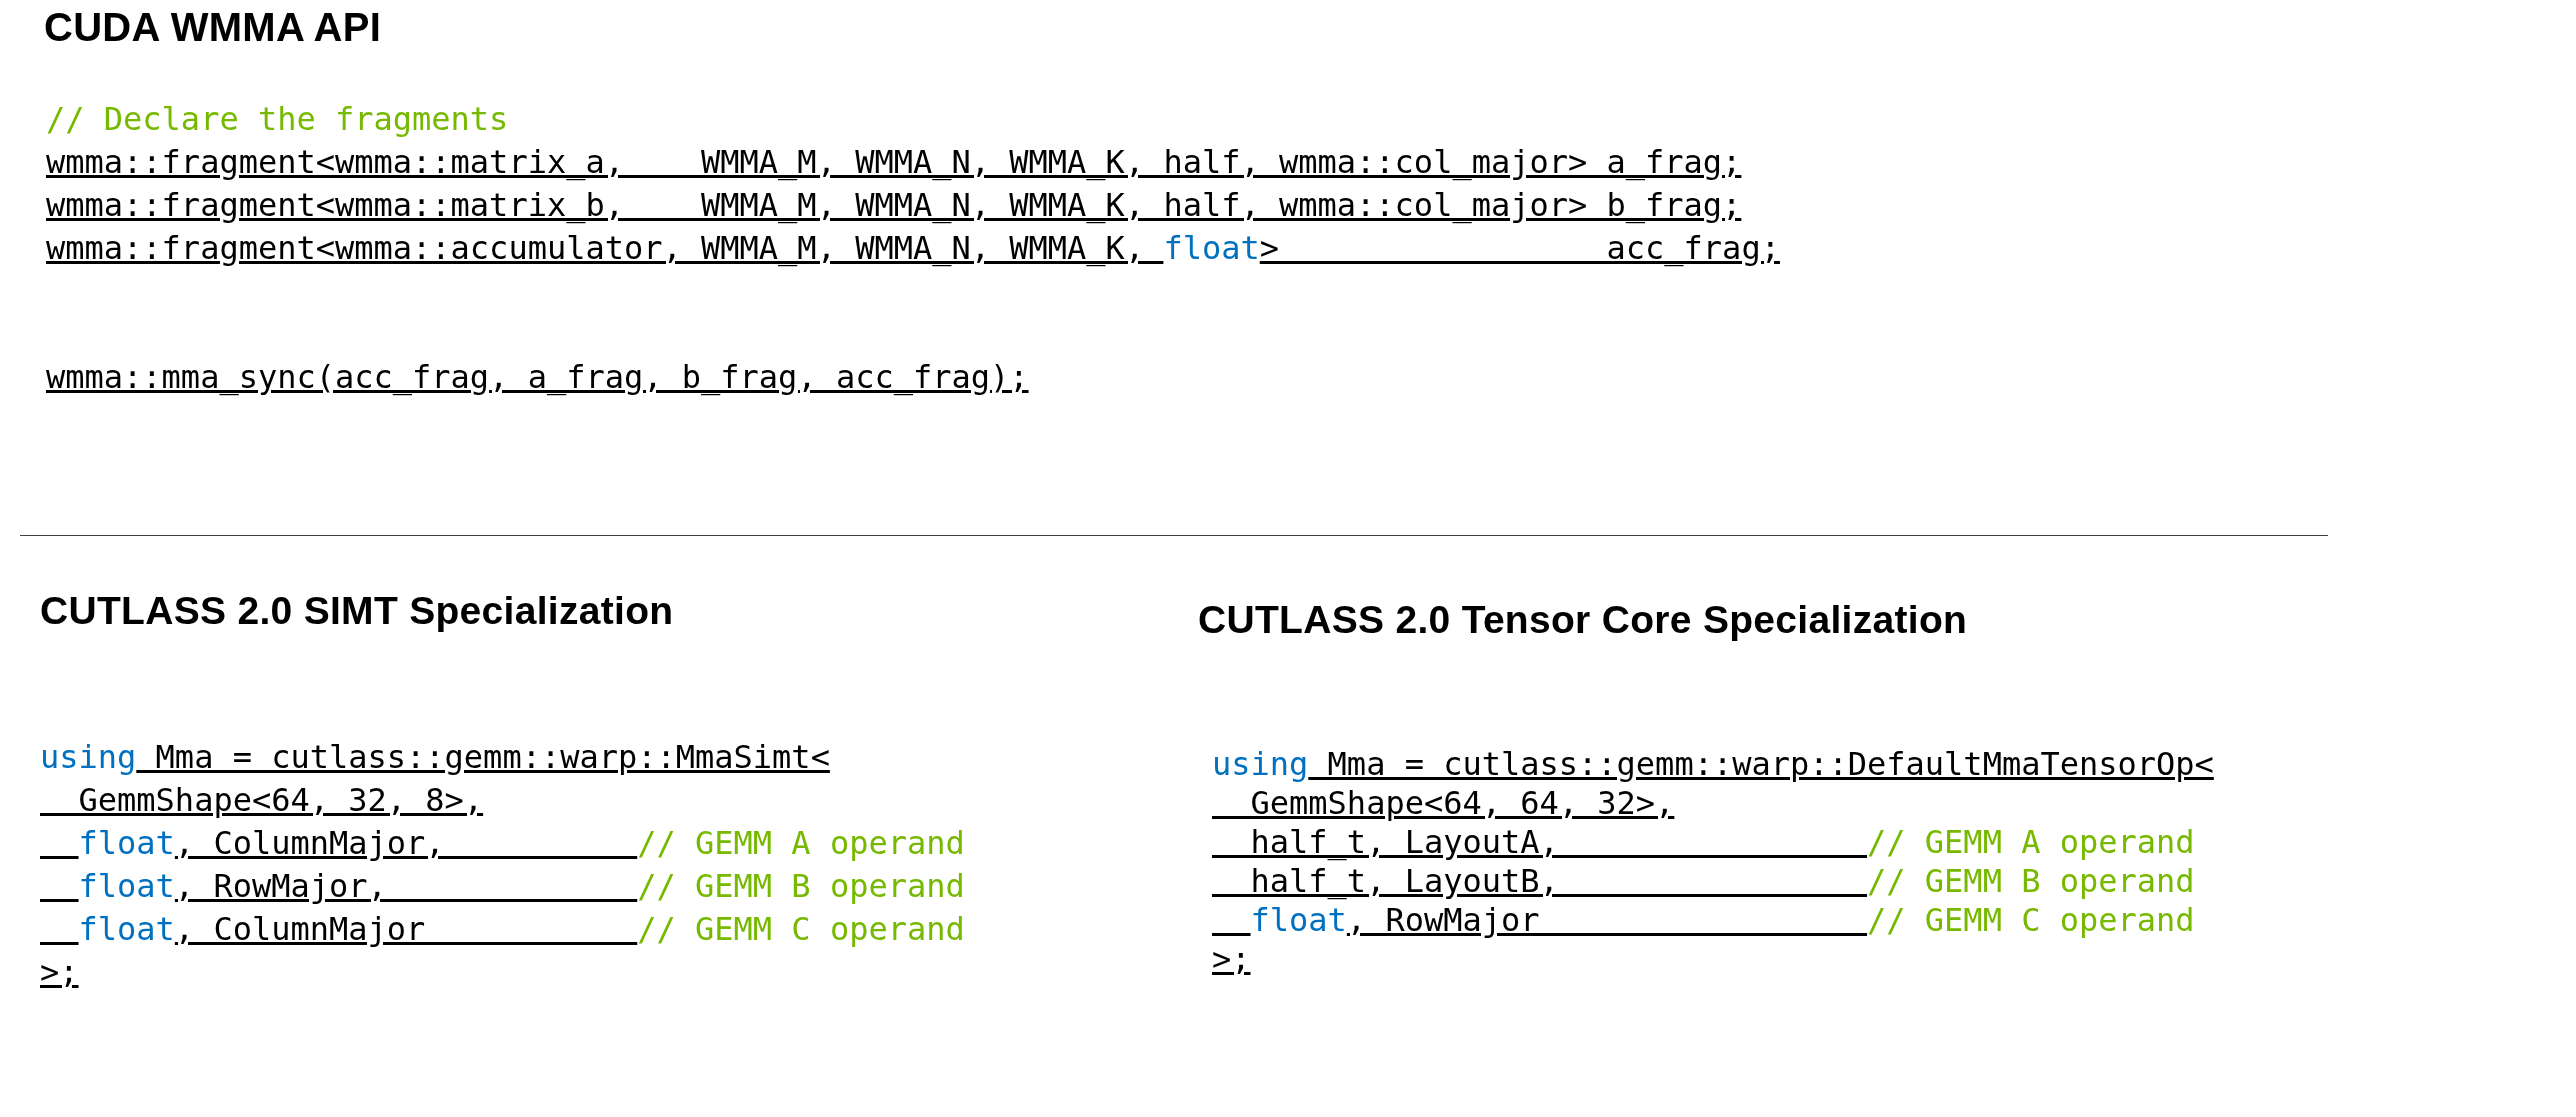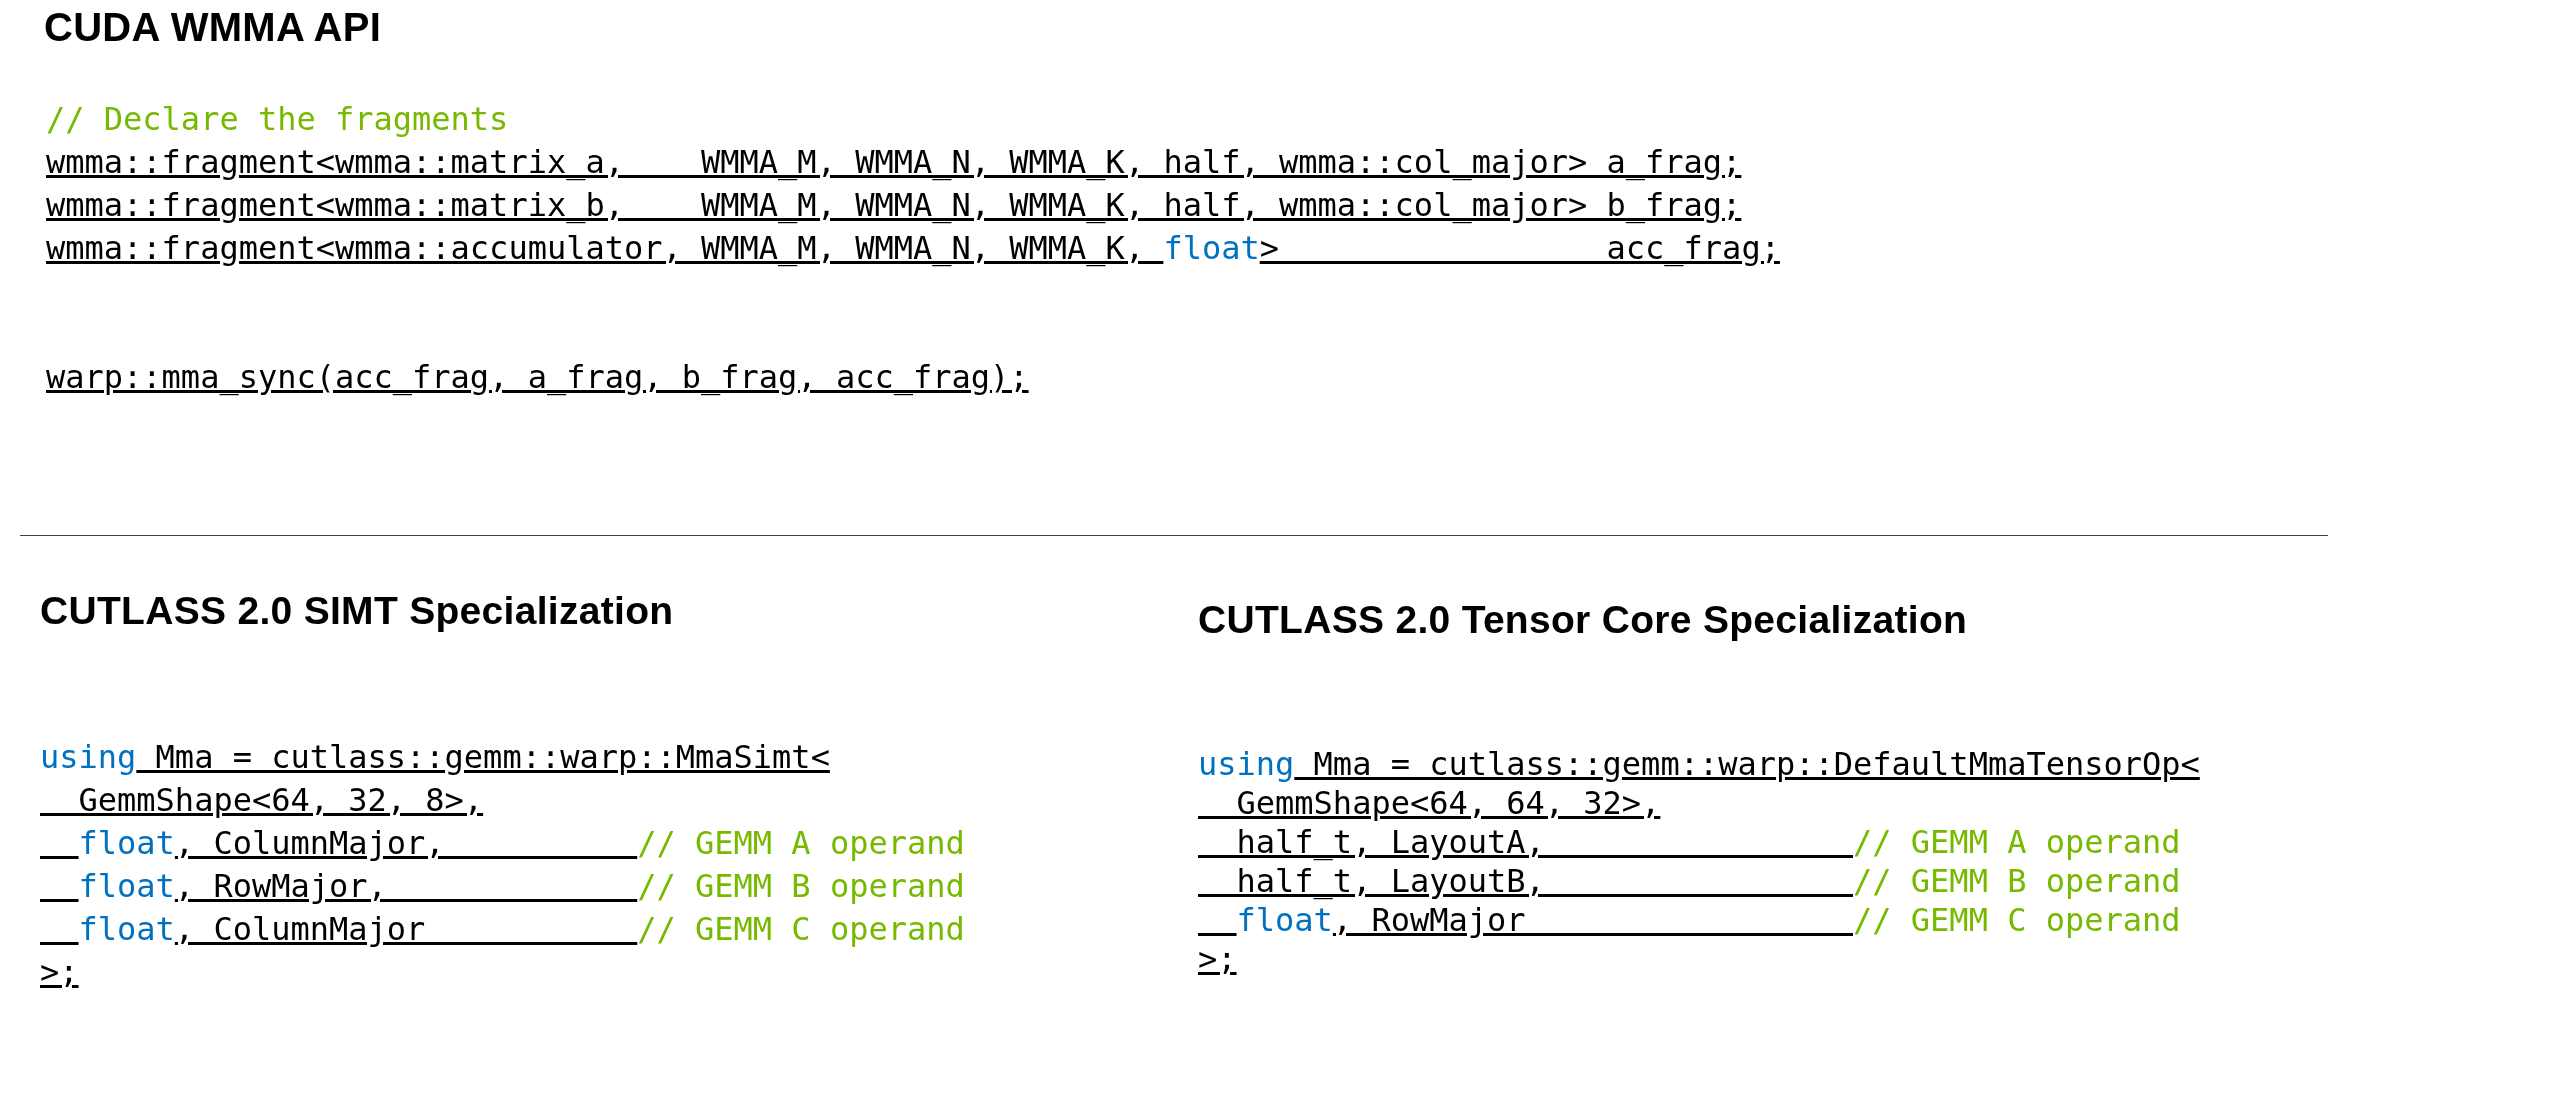--- a/index.html
+++ b/index.html
@@ -41,21 +41,21 @@
     color: var(--heading);
     line-height: 47px;
     letter-spacing: 0.3px;
   }
   .code {
     font-family: "DejaVu Sans Mono", "Liberation Mono", monospace;
     font-size: 32px;
     line-height: 43px;
     color: var(--text);
   }
-  .code.tight { line-height: 39px; }
+  .code.tight { line-height: 39px; margin-left: 14px; }
   .code-line { white-space: pre; }
   .tok-p { color: var(--text); text-decoration: underline; }
   .tok-k { color: var(--keyword); }
   .tok-c { color: var(--comment); }
   .code-declare   { position: absolute; left: 46px;  top: 98px; }
   .code-multiply  { position: absolute; left: 46px;  top: 356px; }
   .divider {
     position: absolute;
     left: 20px;
     top: 535px;
@@ -71,21 +71,21 @@
 </style>
 </head>
 <body>
 
 <div class="slide">
 
   <h1 class="page-title">CUDA WMMA API</h1>
 
   <pre class="code code-declare"><div class="code-line"><span class="tok-c">// Declare the fragments</span></div><div class="code-line"><span class="tok-p">wmma::fragment&lt;wmma::matrix_a,    WMMA_M, WMMA_N, WMMA_K, half, wmma::col_major&gt; a_frag;</span></div><div class="code-line"><span class="tok-p">wmma::fragment&lt;wmma::matrix_b,    WMMA_M, WMMA_N, WMMA_K, half, wmma::col_major&gt; b_frag;</span></div><div class="code-line"><span class="tok-p">wmma::fragment&lt;wmma::accumulator, WMMA_M, WMMA_N, WMMA_K, </span><span class="tok-k">float</span><span class="tok-p">&gt;                 acc_frag;</span></div></pre>
 
-  <pre class="code code-multiply"><div class="code-line"><span class="tok-p">warp::mma_sync(acc_frag, a_frag, b_frag, acc_frag);</span></div></pre>
+  <pre class="code code-multiply"><div class="code-line"><span class="tok-p">wmma::mma_sync(acc_frag, a_frag, b_frag, acc_frag);</span></div></pre>
 
   <div class="divider"></div>
 
   <section class="section-simt">
     <h2 class="section-heading">CUTLASS 2.0 SIMT Specialization</h2>
     <pre class="code"><div class="code-line"><span class="tok-k">using</span><span class="tok-p"> Mma = cutlass::gemm::warp::MmaSimt&lt;</span></div><div class="code-line"><span class="tok-p">  GemmShape&lt;64, 32, 8&gt;,</span></div><div class="code-line"><span class="tok-p">  </span><span class="tok-k">float</span><span class="tok-p">, ColumnMajor,          </span><span class="tok-c">// GEMM A operand</span></div><div class="code-line"><span class="tok-p">  </span><span class="tok-k">float</span><span class="tok-p">, RowMajor,             </span><span class="tok-c">// GEMM B operand</span></div><div class="code-line"><span class="tok-p">  </span><span class="tok-k">float</span><span class="tok-p">, ColumnMajor           </span><span class="tok-c">// GEMM C operand</span></div><div class="code-line"><span class="tok-p">&gt;;</span></div></pre>
   </section>
 
   <section class="section-tensor">
     <h2 class="section-heading">CUTLASS 2.0 Tensor Core Specialization</h2>

